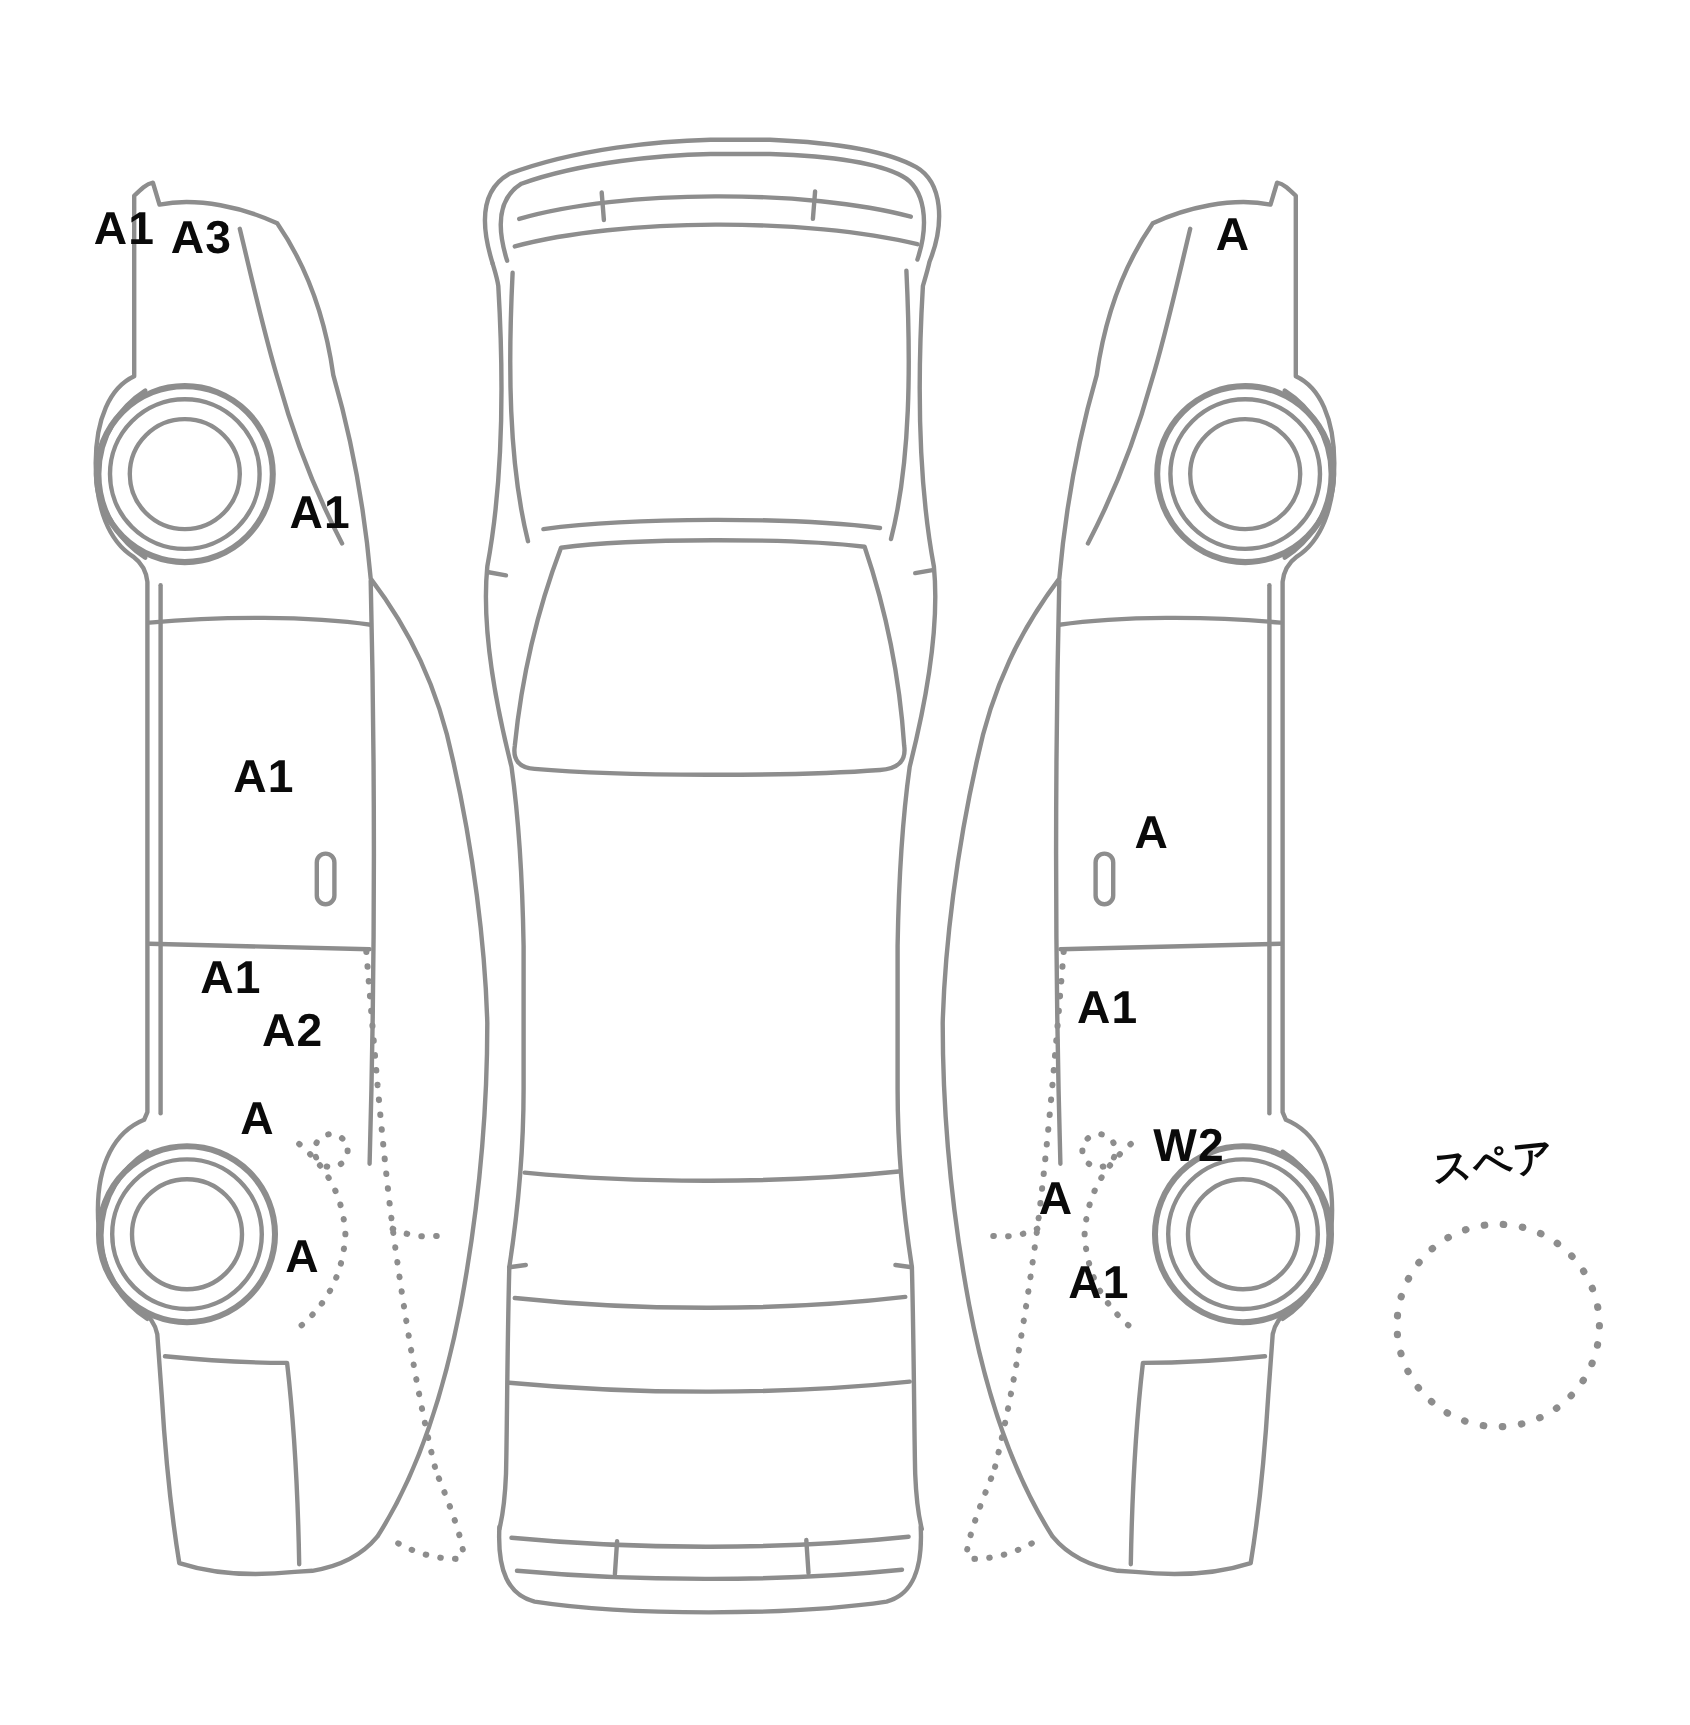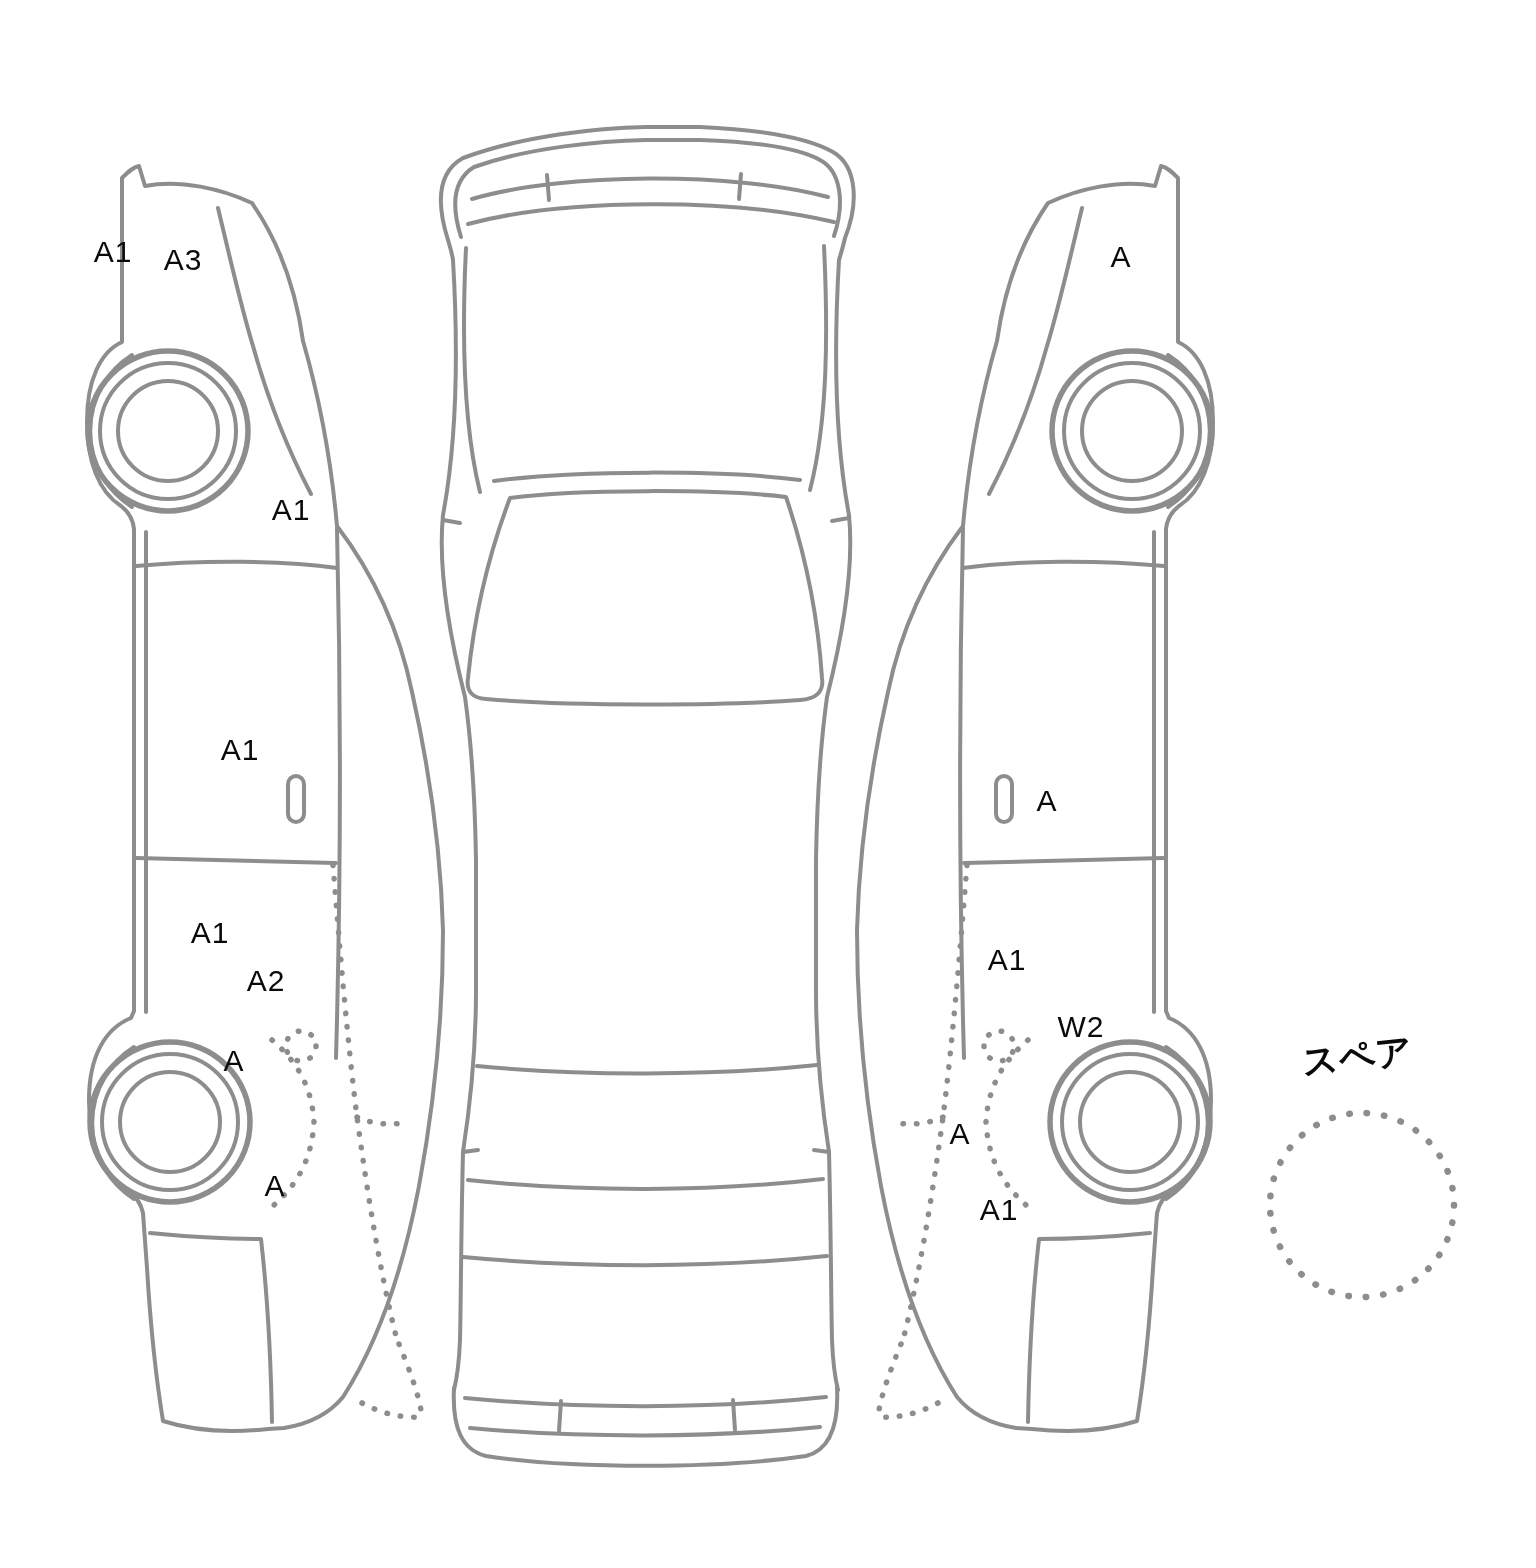--- a/index.html
+++ b/index.html
@@ -15,26 +15,25 @@
     stroke:var(--line,#8d8d8d);
     fill:none;
     stroke-width:4;
     stroke-linecap:round;
     stroke-linejoin:round;
   }
   .marker-layer{position:absolute;left:0;top:0;width:100%;height:100%}
   .marker{
     position:absolute;
     transform:translate(-50%,-50%);
-    font-size:30px;
-    font-weight:400;
+    font-size:42px;
+    font-weight:700;
     color:var(--text,#0a0a0a);
     white-space:nowrap;
     letter-spacing:1px;
-    margin-top:44px;
   }
   .spare-label{
     position:absolute;
     transform:translate(-50%,-50%) rotate(-6deg);
     font-size:36px;
     font-weight:600;
     color:var(--text,#161616);
     white-space:nowrap;
   }
 </style>
@@ -188,21 +187,21 @@
   <div class="marker-layer">
       <div class="marker" style="left: 113px; top: 208px;">A1</div>
       <div class="marker" style="left: 183px; top: 216px; text-align: center;">A3</div>
       <div class="marker" style="left: 1121px; top: 213px;">A</div>
       <div class="marker" style="left: 291px; top: 466px;">A1</div>
       <div class="marker" style="left: 240px; top: 706px;">A1</div>
       <div class="marker" style="left: 1047px; top: 757px;">A</div>
       <div class="marker" style="left: 210px; top: 889px;">A1</div>
       <div class="marker" style="left: 266px; top: 937px; text-align: right;">A2</div>
       <div class="marker" style="left: 1007px; top: 916px;">A1</div>
-      <div class="marker" style="left: 1081px; top: 983px;">W2</div>
+      <div class="marker" style="left: 1081px; top: 1041px;">W2</div>
       <div class="marker" style="left: 234px; top: 1017px;">A</div>
       <div class="marker" style="left: 960px; top: 1090px;">A</div>
       <div class="marker" style="left: 275px; top: 1142px;">A</div>
       <div class="marker" style="left: 999px; top: 1166px;">A1</div>
     </div>
 
   <div class="spare-label" style="left: 1357px; top: 1057px;">スペア</div>
 
 </div>
 

